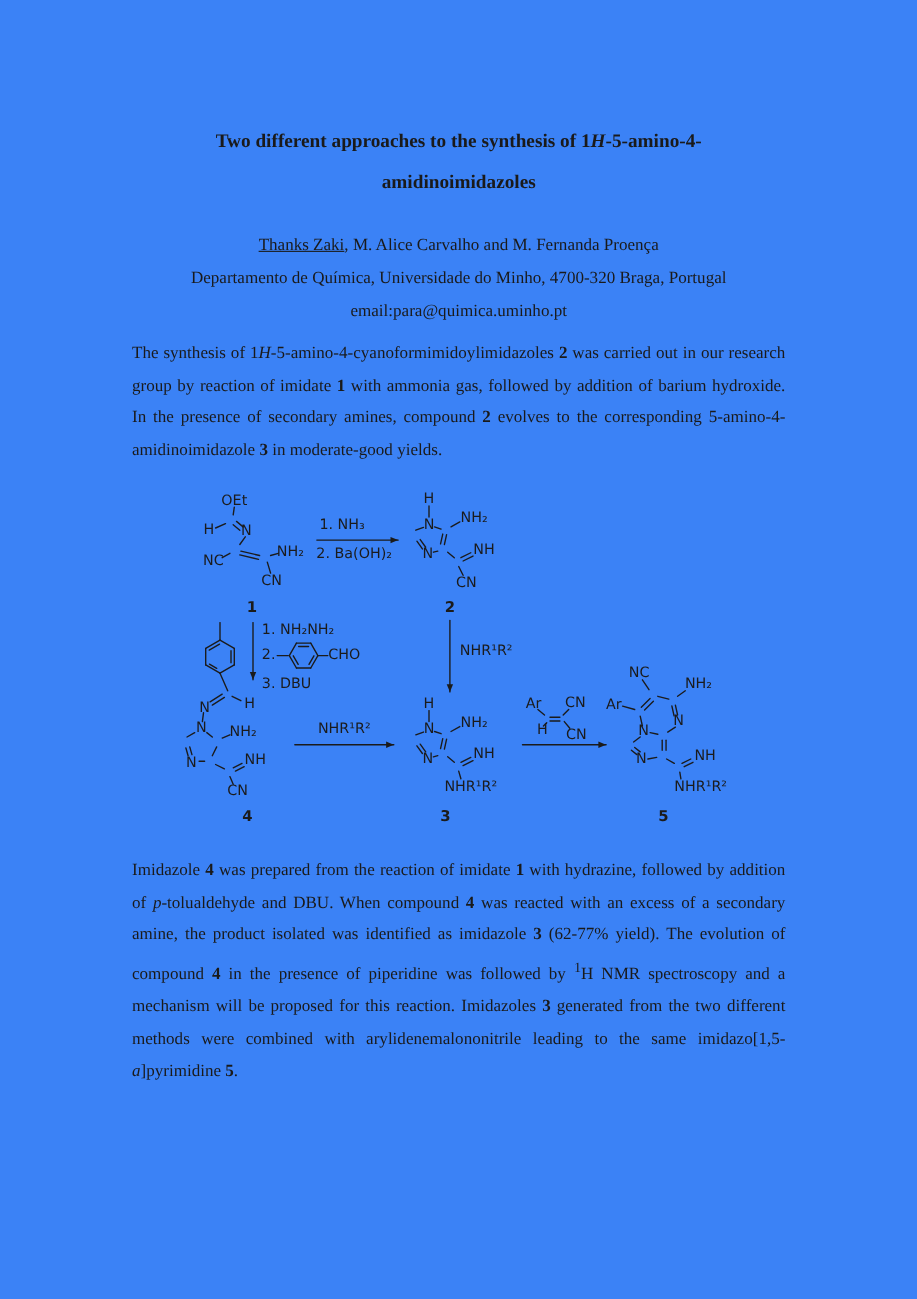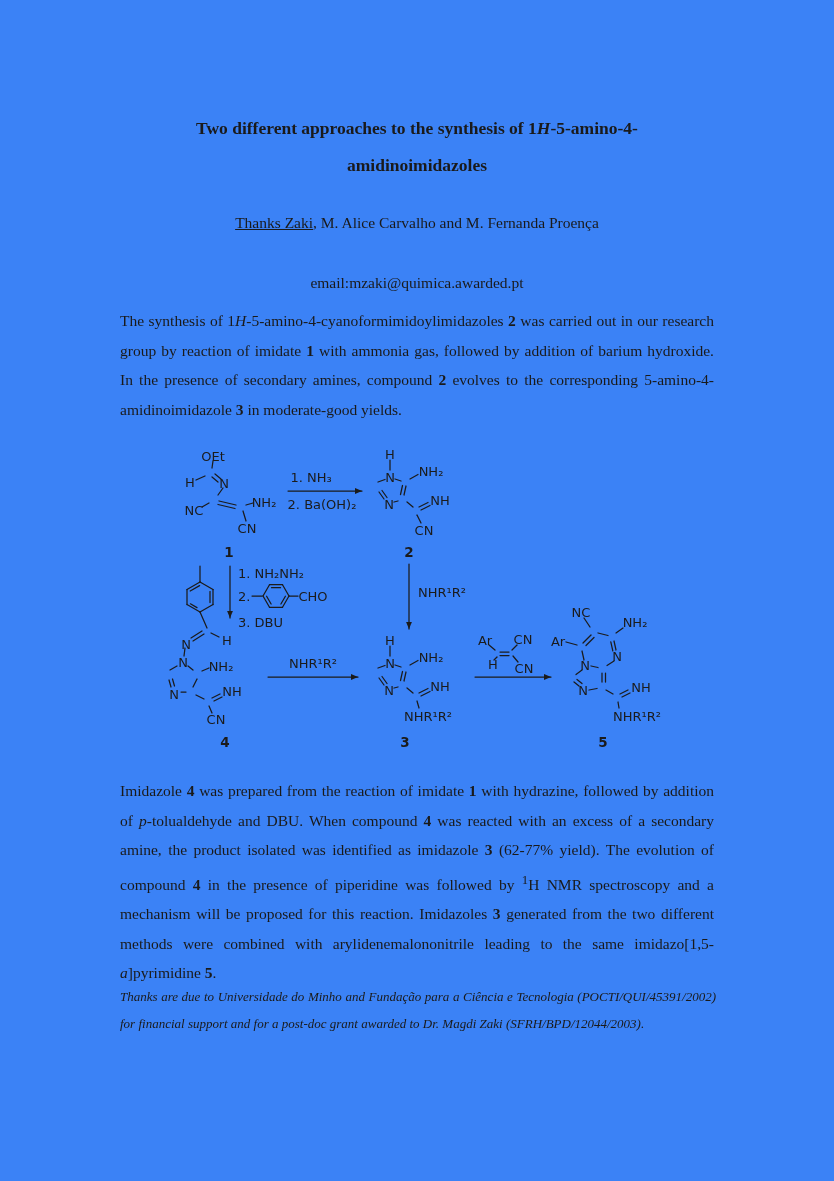--- a/index.html
+++ b/index.html
@@ -44,21 +44,22 @@
   svg.scheme text.num{font-weight:bold;font-size:13.5px;}
 </style>
 </head>
 <body>
 
 <div class="page">
 
   <div class="title">Two different approaches to the synthesis of 1<i>H</i>-5-amino-4-<br>amidinoimidazoles</div>
 
   <div class="centerline authors"><u>Thanks Zaki</u>, M. Alice Carvalho and M. Fernanda Proença</div>
-  <div class="centerline email">email:mzaki@quimica.awarded.pt</div>
+  <div class="centerline affiliation">Departamento de Química, Universidade do Minho, 4700-320 Braga, Portugal</div>
+  <div class="centerline email">email:para@quimica.uminho.pt</div>
 
   <div class="para para1">The synthesis of 1<i>H</i>-5-amino-4-cyanoformimidoylimidazoles <b>2</b> was carried out in our research group by reaction of imidate <b>1</b> with ammonia gas, followed by addition of barium hydroxide. In the presence of secondary amines, compound <b>2</b> evolves to the corresponding 5-amino-4-amidinoimidazole <b>3</b> in moderate-good yields.</div>
 
   <svg class="scheme" width="834" height="1181" viewBox="0 0 834 1181" xmlns="http://www.w3.org/2000/svg">
       <line x1="213" y1="461" x2="212" y2="468"></line>
       <line x1="196" y1="480" x2="205" y2="476"></line>
       <line x1="215" y1="474" x2="221" y2="479"></line>
       <line x1="212" y1="477" x2="218" y2="482"></line>
       <line x1="223" y1="488" x2="218" y2="495"></line>
       <line x1="209" y1="503" x2="202" y2="507"></line>
@@ -213,15 +214,14 @@
       <text x="617" y="656" text-anchor="middle" dominant-baseline="central">N</text>
       <text x="585" y="665" text-anchor="middle" dominant-baseline="central">N</text>
       <text x="583" y="690" text-anchor="middle" dominant-baseline="central">N</text>
       <text x="641" y="687" text-anchor="middle" dominant-baseline="central">NH</text>
       <text x="637" y="716" text-anchor="middle" dominant-baseline="central">NHR¹R²</text>
       <text x="603" y="742" text-anchor="middle" dominant-baseline="central" class="num">5</text>
     </svg>
 
   <div class="para para2">Imidazole <b>4</b> was prepared from the reaction of imidate <b>1</b> with hydrazine, followed by addition of <i>p</i>-tolualdehyde and DBU. When compound <b>4</b> was reacted with an excess of a secondary amine, the product isolated was identified as imidazole <b>3</b> (62-77% yield). The evolution of compound <b>4</b> in the presence of piperidine was followed by <sup>1</sup>H NMR spectroscopy and a mechanism will be proposed for this reaction. Imidazoles <b>3</b> generated from the two different methods were combined with arylidenemalononitrile leading to the same imidazo[1,5-<i>a</i>]pyrimidine <b>5</b>.</div>
 
-  <div class="footnote">Thanks are due to Universidade do Minho and Fundação para a Ciência e Tecnologia (POCTI/QUI/45391/2002) for financial support and for a post-doc grant awarded to Dr. Magdi Zaki (SFRH/BPD/12044/2003).</div>
 
 </div>
 
 </body></html>

